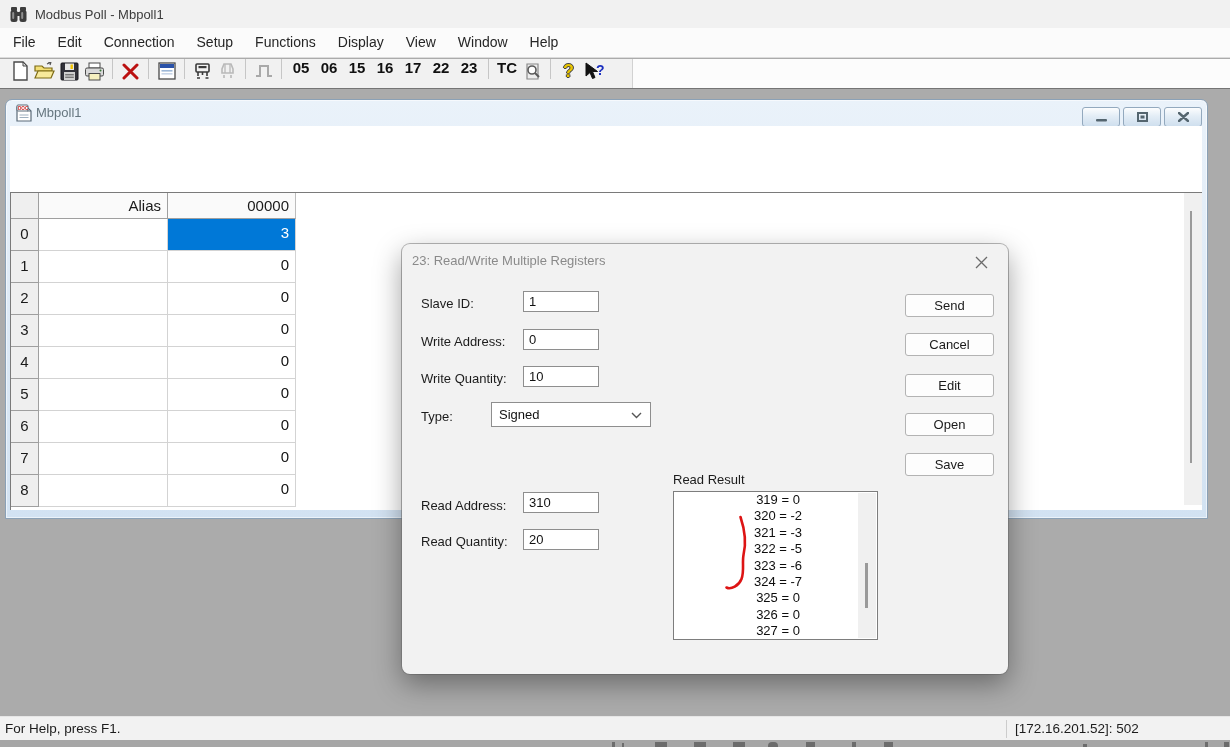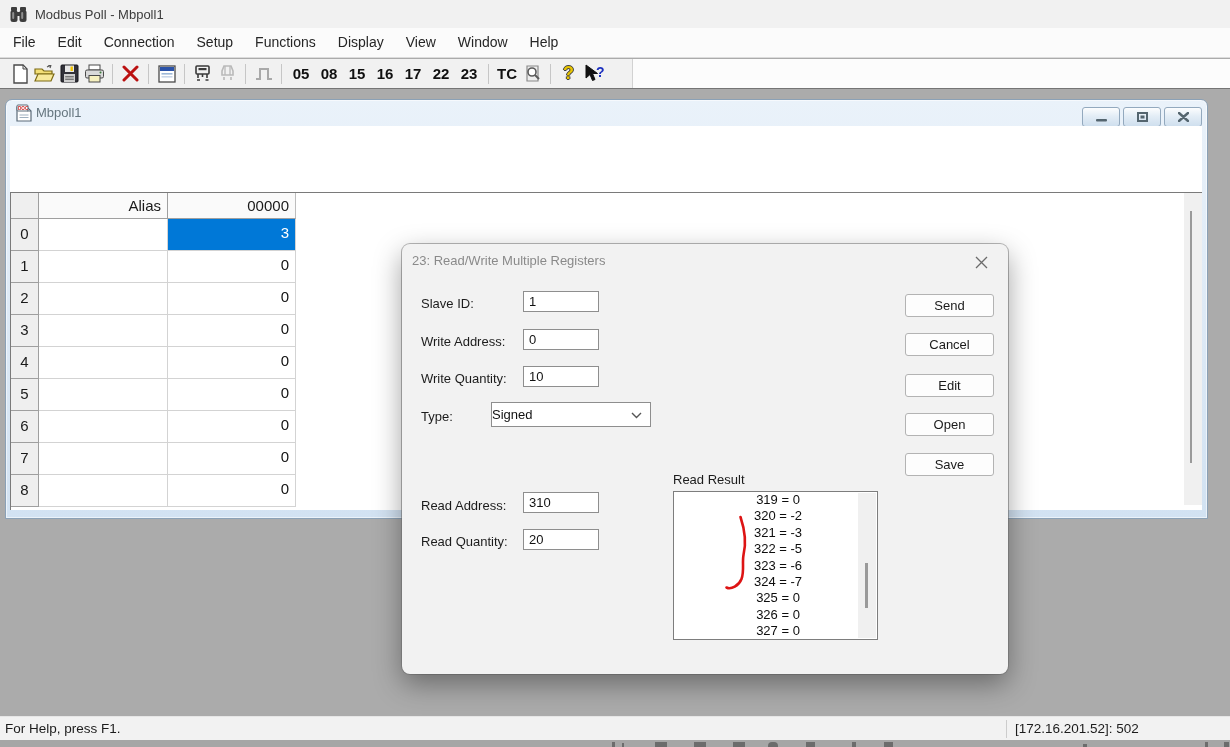--- a/index.html
+++ b/index.html
@@ -11,21 +11,21 @@
               display:flex; align-items:center; padding-left:10px; }
   .titlebar .appicon { width:17px; height:17px; margin-right:8px; }
   .titlebar .title { font-size:13px; color:#3c3c3c; }
 
   .menubar { position:absolute; left:0; top:28px; width:1230px; height:30px; background:#fbfbfb;
              border-bottom:1px solid #dcdcdc; display:flex; align-items:flex-start; padding-left:2px; }
   .menubar .mi { font-size:14px; color:#262626; padding:0 11px; line-height:29px; cursor:default; }
 
   .toolbar-row { position:absolute; left:0; top:59px; width:1230px; height:29px; background:#fcfcfc; }
   .toolbar { position:absolute; left:0; top:0; width:633px; height:29px; background:#f1f1f1;
-             border-right:1px solid #d2d2d2; display:flex; align-items:center; padding-left:7px; }
+             border-right:1px solid #d2d2d2; display:flex; align-items:flex-start; padding-left:7px; }
   .tbtn { width:25px; height:24px; display:flex; align-items:center; justify-content:center; flex:0 0 auto; }
   .tsep { width:1px; height:20px; background:#c6c6c6; margin:0 5px; flex:0 0 auto; }
   .tnum { font-size:15px; font-weight:bold; color:#101010; width:28px; text-align:center; flex:0 0 auto; }
   .ttc  { font-size:15px; font-weight:bold; color:#101010; width:26px; text-align:center; flex:0 0 auto; }
   .qmark { font-size:18px; font-weight:bold; color:#e8c400;
            text-shadow:1px 0 0 #444,-1px 0 0 #444,0 1px 0 #444,0 -1px 0 #444; }
 
   
   .mdi { position:absolute; left:0; top:88px; width:1230px; height:628px; background:#ababab;
          border-top:1px solid #757575; }
@@ -66,21 +66,21 @@
   
   .dialog { position:absolute; left:402px; top:155px; width:606px; height:430px; background:#f2f2f2;
             border-radius:8px; box-shadow:0 10px 28px rgba(0,0,0,.38), 0 0 0 1px rgba(128,128,128,.55); }
   .dlg-title { position:absolute; left:10px; top:9px; font-size:13px; color:#8a8a8a; }
   .dlg-close { position:absolute; right:14px; top:8px; width:26px; height:20px;
                display:flex; align-items:center; justify-content:center; }
   .flabel { position:absolute; left:19px; font-size:13px; color:#1c1c1c; }
   .finput { position:absolute; left:121px; width:76px; height:21px; border:1px solid #8e8e8e; background:#fff;
             font-family:"Liberation Sans",sans-serif; font-size:13px; color:#111; padding:0 5px; }
   .combo { position:absolute; left:89px; top:158px; width:160px; height:25px; border:1px solid #8e8e8e;
-           background:#fff; font-size:13px; color:#111; line-height:23px; }
+           background:#fff; font-size:13px; color:#111; line-height:23px; padding-left:7px; }
   .combo svg { position:absolute; right:8px; top:9px; }
   .lbox { position:absolute; left:271px; width:205px; border:1px solid #7d7d7d; background:#fff; overflow:hidden; }
   .lbox1 { top:42px;  height:154px; }
   .lbox2 { top:247px; height:149px;text-align:center; }
   .li { font-size:13px; color:#0d0d0d; padding-left:5px; height:17px; line-height:17px; white-space:pre; }
   .lbox2 .li { height:16.4px; line-height:16.4px; }
   .li.sel { background:#0078d7; color:#fff; width:185px; }
   .ltrack { position:absolute; right:1px; top:1px; bottom:1px; width:18px; background:#f0f0f0; }
   .lthumb { position:absolute; left:7px; width:3px; background:#9a9a9a; }
   .rr-label { position:absolute; left:271px; top:228px; font-size:13px; color:#1c1c1c; }
@@ -191,21 +191,21 @@
     </svg>
   </div>
   <div class="tsep"></div>
   <div class="tbtn">
     <svg width="18" height="16" viewBox="0 0 18 16">
       <path d="M1 13 h4 v-10 h8 v10 h4" fill="none" stroke="#a9a9a9" stroke-width="2"></path>
     </svg>
   </div>
   <div class="tsep"></div>
   <span class="tnum">05</span>
-  <span class="tnum">08</span>
+  <span class="tnum">06</span>
   <span class="tnum">15</span>
   <span class="tnum">16</span>
   <span class="tnum">17</span>
   <span class="tnum">22</span>
   <span class="tnum">23</span>
   <div class="tsep"></div>
   <span class="ttc">TC</span>
   <div class="tbtn">
     <svg width="20" height="19" viewBox="0 0 20 19">
       <path d="M4 2 h11 v15 h-11 z" fill="#ededed" stroke="#8a8a8a" stroke-width="1.2"></path>

